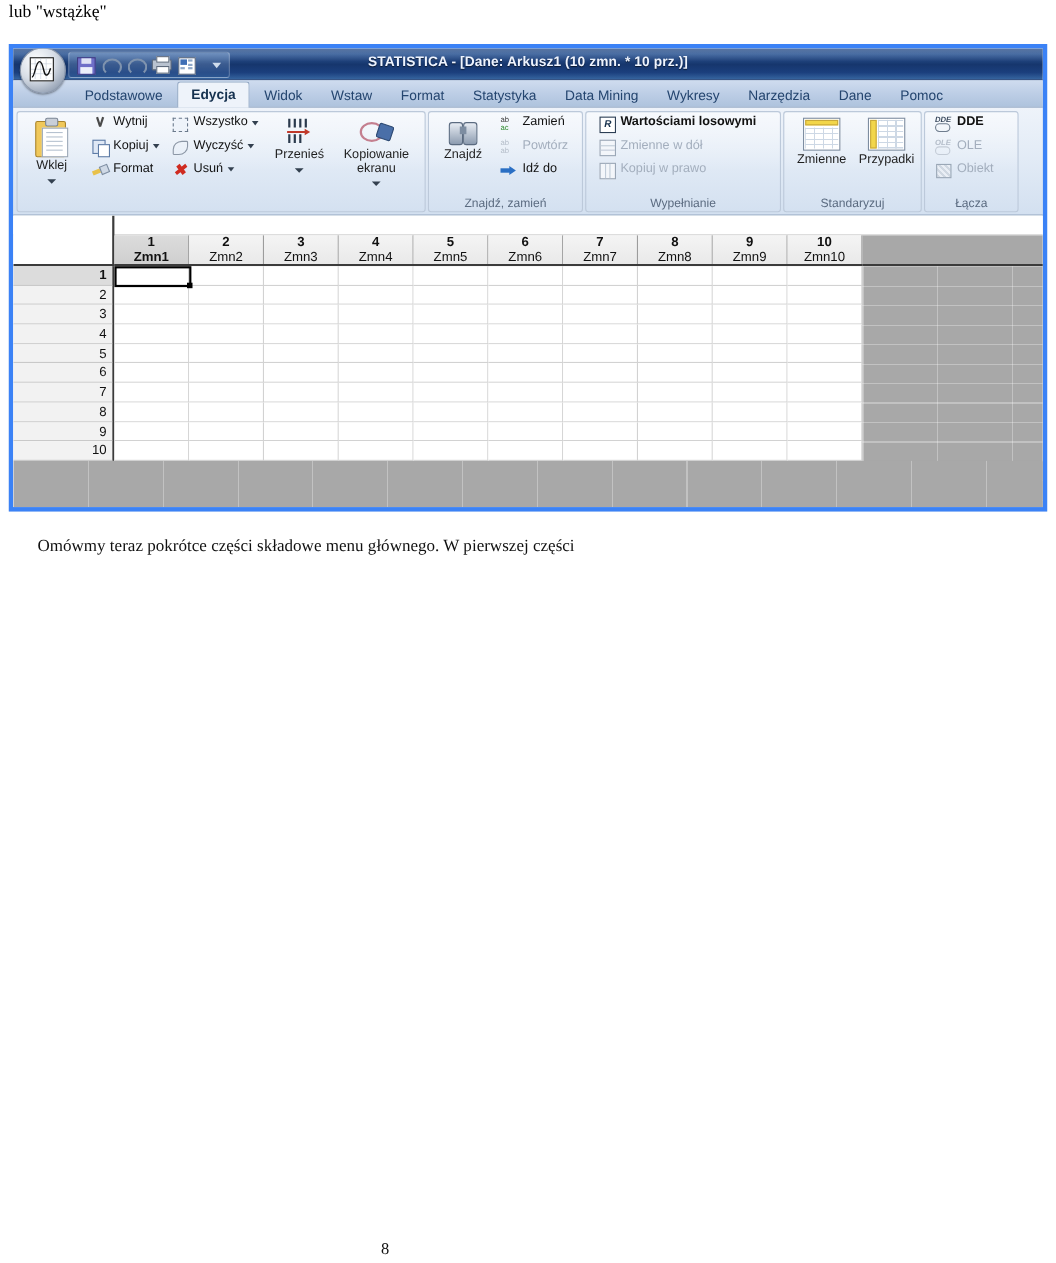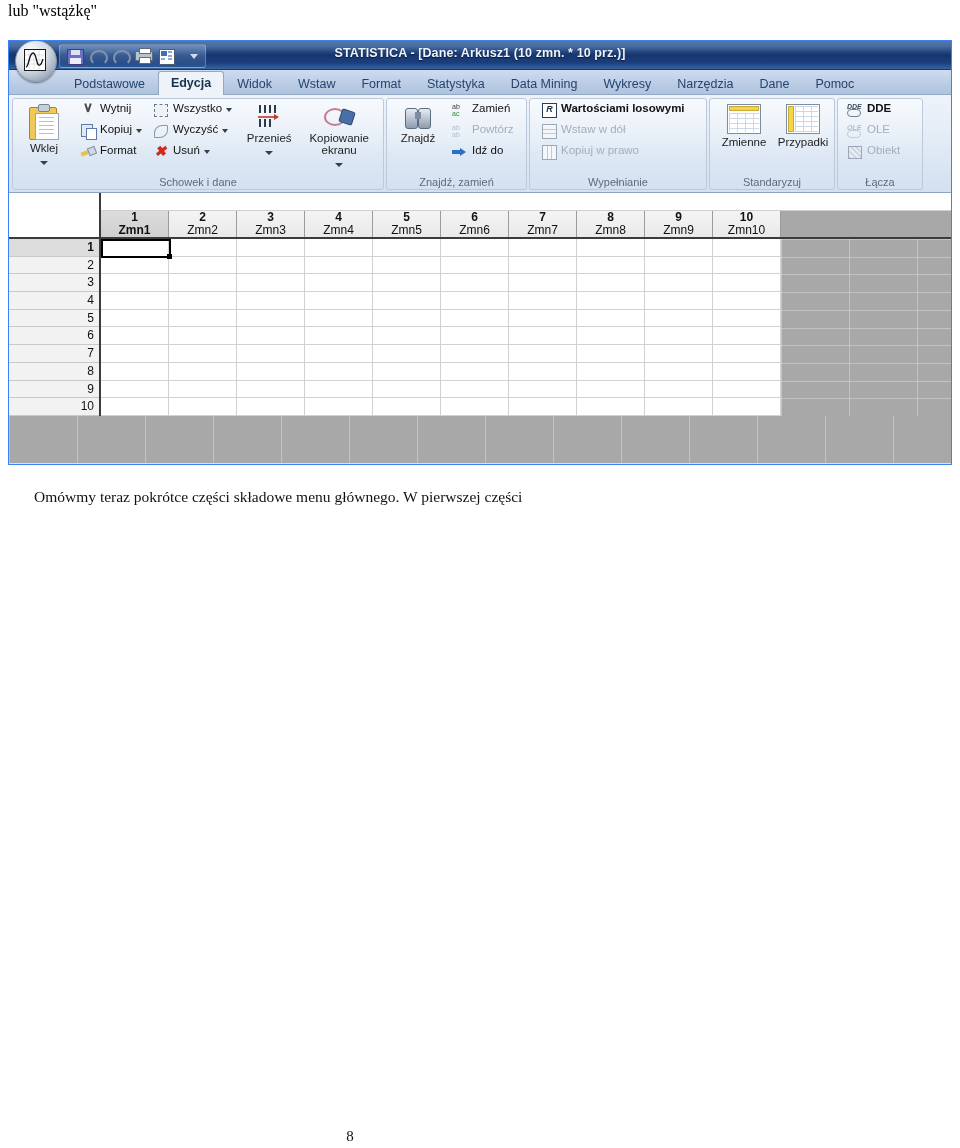--- a/index.html
+++ b/index.html
@@ -41,21 +41,21 @@
     font-size: 15px;
     color: #111;
   }
 
   
   .app-window {
     position: absolute;
     left: 8px; top: 40px;
     width: 944px; height: 425px;
     box-sizing: border-box;
-    border: 1px solid #3b82f6;
+    border: 4px solid #3b82f6;
     background: #d6e0ee;
     overflow: hidden;
     font-family: "Liberation Sans", sans-serif;
   }
 
   
   .titlebar {
     position: relative;
     height: 28px;
     background: linear-gradient(to bottom,
@@ -527,21 +527,20 @@
           <span class="bb-label">Przenieś</span>
           <span class="bb-caret"><i class="caret-dn"></i></span>
         </div>
 
         <div class="big-btn" style="width:84px;">
           <span class="g-capture"></span>
           <span class="bb-label">Kopiowanie ekranu</span>
           <span class="bb-caret"><i class="caret-dn"></i></span>
         </div>
       </div>
-      <div class="rgroup-label">Schowek i dane</div>
     </div>
 
     <div class="rgroup" style="width:141px;">
       <div class="rg-cols">
         <div class="big-btn">
           <span class="g-binoc">
               <span class="l"></span>
               <span class="r"></span>
             </span>
           <span class="bb-label">Znajdź</span>
@@ -582,21 +581,21 @@
           <div class="small-btn">
             <span class="sb-ic">
                 <i class="g-rbox">R</i>
               </span>
             <span style="font-weight:bold">Wartościami losowymi</span>
           </div>
           <div class="small-btn disabled">
             <span class="sb-ic">
                 <i class="g-grid"></i>
               </span>
-            <span>Wstaw w dół</span>
+            <span>Zmienne w dół</span>
           </div>
           <div class="small-btn disabled">
             <span class="sb-ic">
                 <i class="g-grid vert"></i>
               </span>
             <span>Kopiuj w prawo</span>
           </div>
         </div>
       </div>
       <div class="rgroup-label">Wypełnianie</div>

